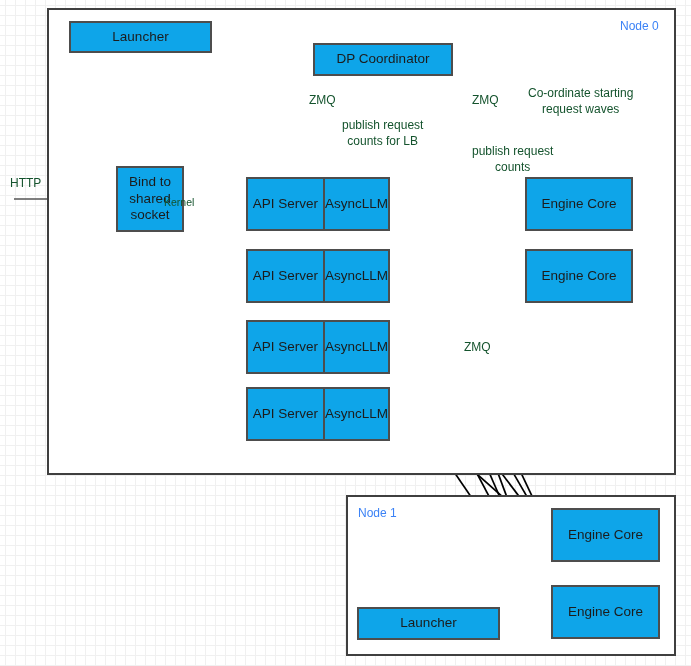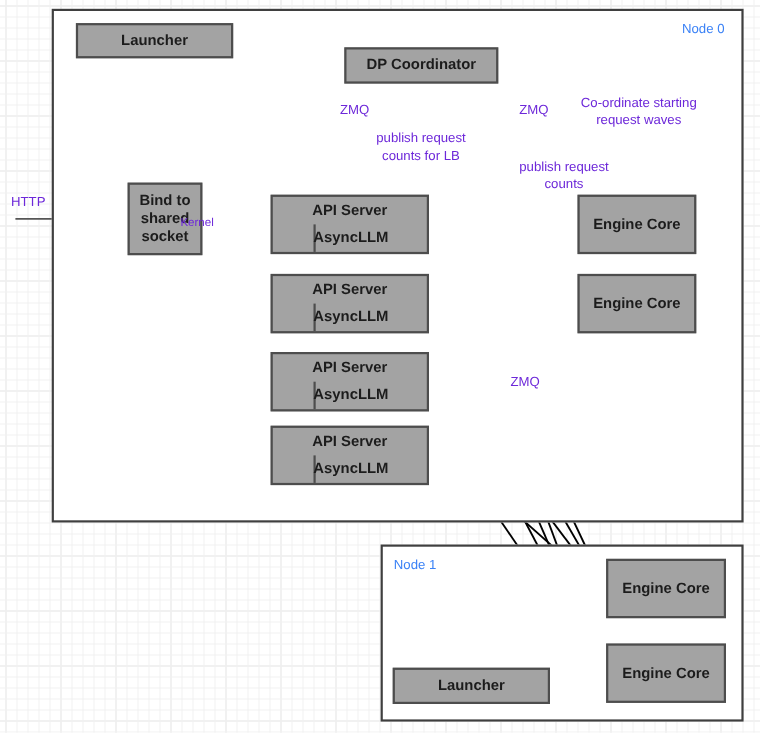--- a/index.html
+++ b/index.html
@@ -48,54 +48,52 @@
   }
   .node-label {
     position: absolute;
     font-size: 12px;
     color: #3b82f6;
     white-space: nowrap;
   }
 
   .box {
     position: absolute;
-    background: #a3a3a3;
+    background: #0ea5e9;
     border: 2px solid #4d4d4d;
     box-sizing: border-box;
     display: flex;
     align-items: center;
     justify-content: center;
     font-size: 13.5px;
     color: #1c1c1c;
     text-align: center;
     line-height: 1.25;
     z-index: 6;
-    font-weight: bold;
   }
   .box.split {
     padding: 0;
     display: flex;
-    flex-direction: column;
   }
   .cell {
     display: flex;
     align-items: center;
     justify-content: center;
     height: 100%;
     font-size: 13.5px;
     color: #1c1c1c;
     box-sizing: border-box;
   }
   .cell-left  { width: 78px; }
   .cell-right { width: 66px; border-left: 2px solid #4d4d4d; }
 
   .edge-label {
     position: absolute;
     font-size: 12px;
-    color: #6d28d9;
+    color: #14532d;
     text-align: center;
     line-height: 1.3;
     white-space: pre;
     z-index: 8;
     background: transparent;
   }
   .edge-label.small { font-size: 10.5px; margin-left: 12px; }
 </style>
 </head>
 <body>

